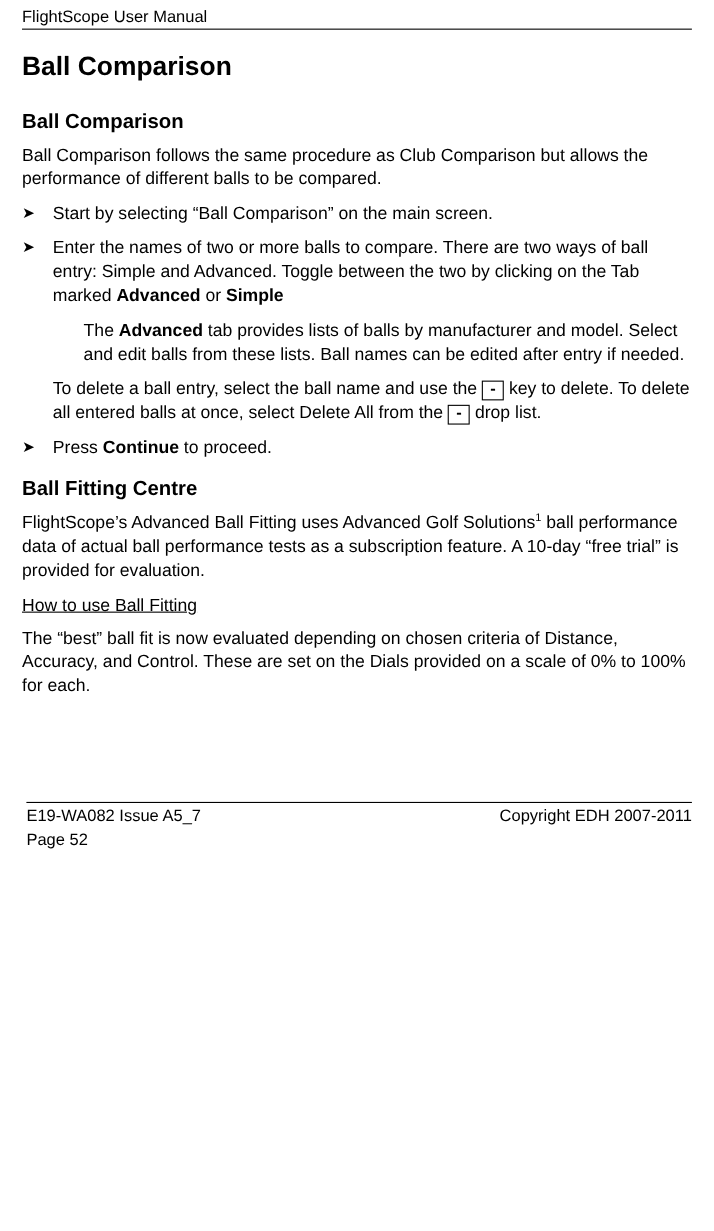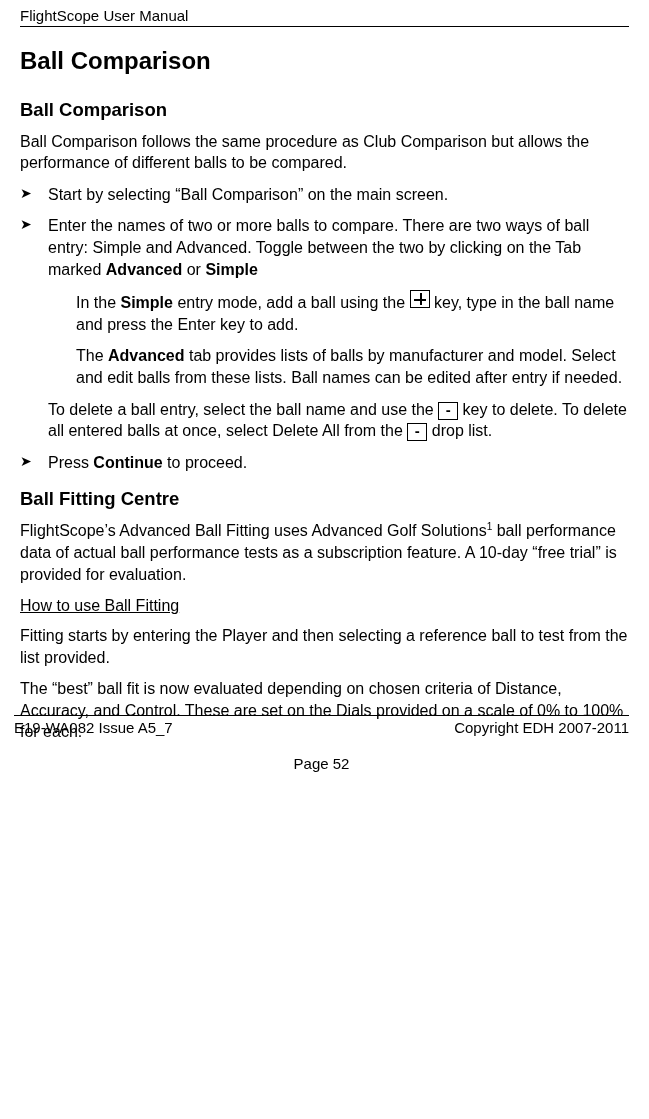--- a/index.html
+++ b/index.html
@@ -100,34 +100,33 @@
       position: absolute;
       top: 2px; bottom: 2px; left: 50%; width: 2px;
       background: #000;
       margin-left: 0px;
     }
     .b { font-weight: bold; }
     .sup { font-size: 10px; vertical-align: super; }
     .footer {
       position: absolute;
       bottom: 10px;
-      left: 14px;
+      left: 24px;
       right: 20px;
     }
     .footer-line {
       border-top: 1px solid #000;
       padding-top: 2px;
       display: flex;
       justify-content: space-between;
       font-size: 15px;
     }
     .footer-center {
-      text-align: center;
       font-size: 15px;
-      margin-top: 16px;
+      margin-top: 2px;
     }
   </style>
 </head>
 <body>
 
 <div class="page">
   <div class="header">
     <span>FlightScope User Manual</span>
   </div>
 
@@ -144,23 +143,20 @@
       <div class="bullet-text">Start by selecting “Ball Comparison” on the main screen.</div>
     </div>
 
     <div class="bullet-row">
       <div class="bullet-mark">➤</div>
       <div class="bullet-text">
         <span>Enter the names of two or more balls to compare. There are two ways of ball entry: Simple and Advanced. Toggle between the two by clicking on the Tab marked </span><span class="b">Advanced</span><span> or </span><span class="b">Simple</span>
       </div>
     </div>
 
-    <p class="indent2">
-      <span>In the </span><span class="b">Simple</span><span> entry mode, add a ball using the </span><span class="key-icon plus"></span><span> key, type in the ball name and press the Enter key to add.</span>
-    </p>
 
     <p class="indent2">
       <span>The </span><span class="b">Advanced</span><span> tab provides lists of balls by manufacturer and model. Select and edit balls from these lists. Ball names can be edited after entry if needed.</span>
     </p>
 
     <p class="indent1">
       <span>To delete a ball entry, select the ball name and use the </span><span class="key-icon">-</span><span> key to delete. To delete all entered balls at once, select Delete All from the </span><span class="key-icon">-</span><span> drop list.</span>
     </p>
 
     <div class="bullet-row">
@@ -171,21 +167,20 @@
     </div>
 
     <h2>Ball Fitting Centre</h2>
 
     <p>
       <span>FlightScope’s Advanced Ball Fitting uses Advanced Golf Solutions</span><span class="sup">1</span><span> ball performance data of actual ball performance tests as a subscription feature. A 10-day “free trial” is provided for evaluation.</span>
     </p>
 
     <h3>How to use Ball Fitting</h3>
 
-    <p>Fitting starts by entering the Player and then selecting a reference ball to test from the list provided.</p>
     <p>The “best” ball fit is now evaluated depending on chosen criteria of Distance, Accuracy, and Control. These are set on the Dials provided on a scale of 0% to 100% for each.</p>
 
   </div>
 
   <div class="footer">
     <div class="footer-line">
       <span>E19-WA082 Issue A5_7</span>
       <span>Copyright EDH 2007-2011</span>
     </div>
     <div class="footer-center">Page 52</div>

